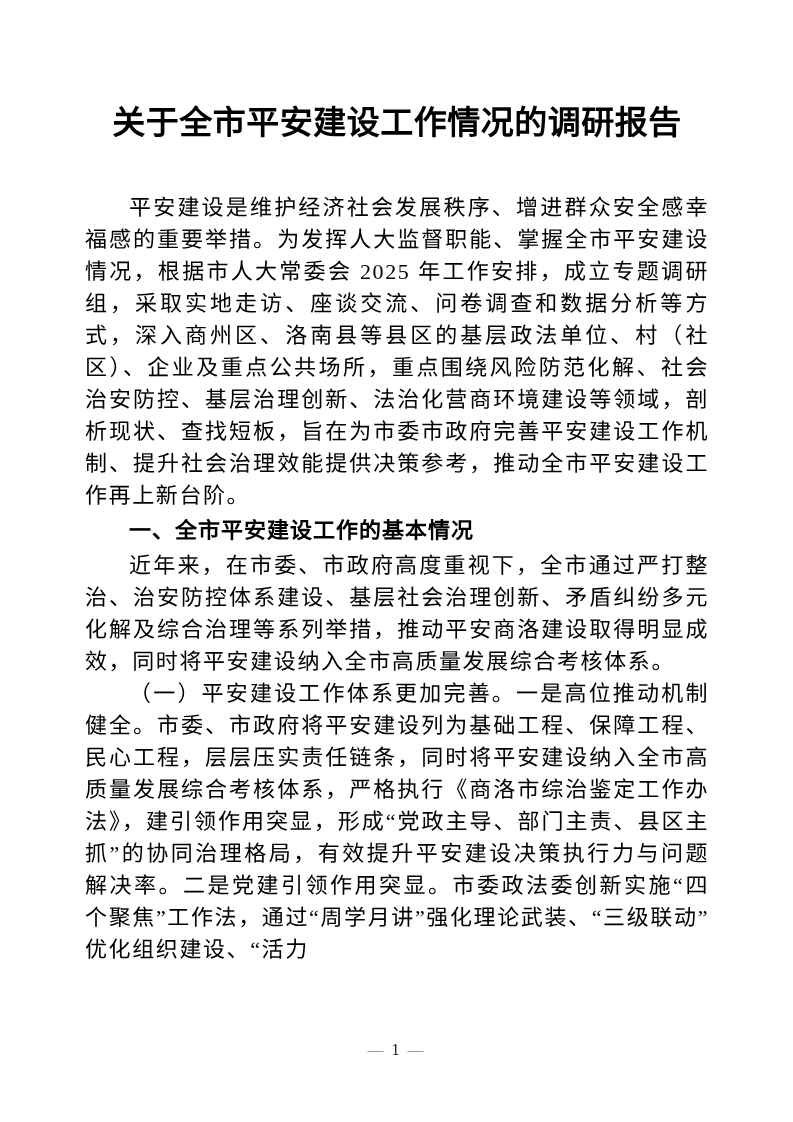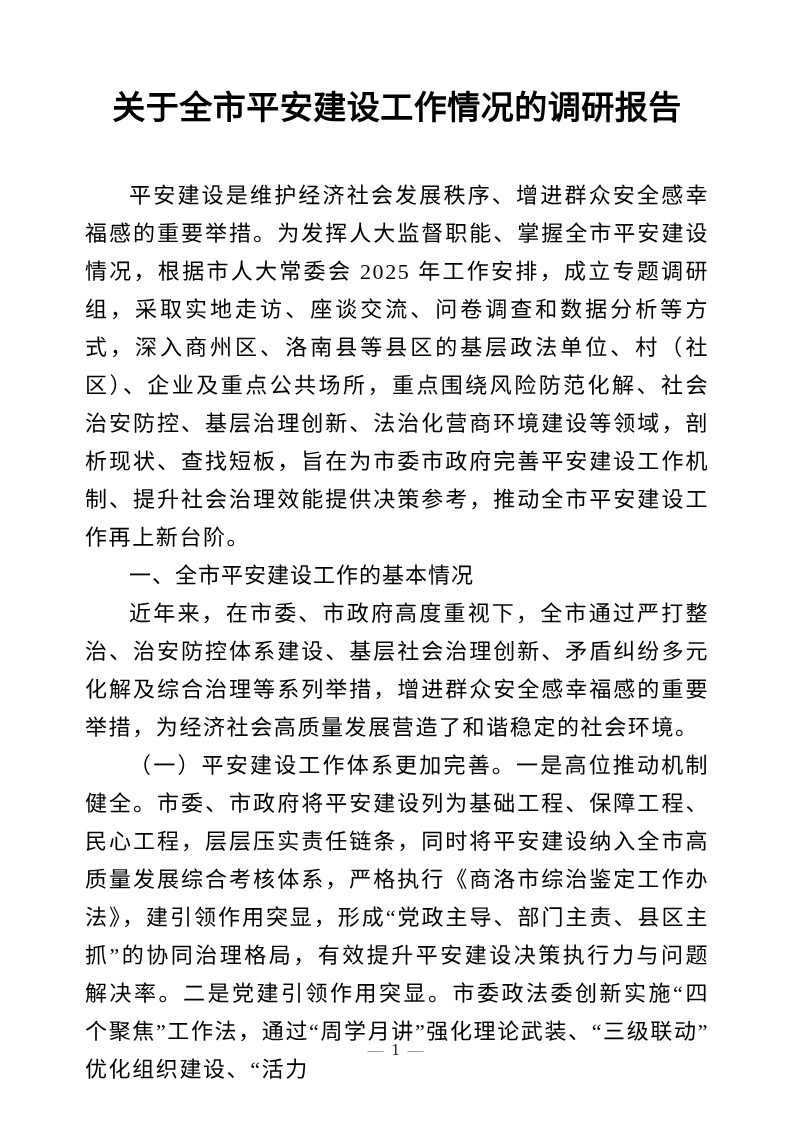--- a/index.html
+++ b/index.html
@@ -11,47 +11,47 @@
     position: relative;
     width: 793px;
     height: 1122px;
     background: #ffffff;
     color: #000000;
     overflow: hidden;
     font-family: "Liberation Serif", "DejaVu Serif", serif;
   }
   .content {
     position: absolute;
-    top: 86px;
+    top: 101px;
     left: 85px;
     width: 624px;
   }
   .doc-title {
     margin: 0 0 47px 0;
     font-size: 33px;
     line-height: 44px;
     font-weight: bold;
     text-align: center;
     letter-spacing: 0.5px;
     font-family: "Liberation Serif", "DejaVu Serif", serif;
   }
   .para {
     margin: 0;
     font-size: 22px;
-    line-height: 38px;
+    line-height: 32px;
     letter-spacing: 1.6px;
     text-align: justify;
     text-indent: 2em;
     font-family: "Liberation Serif", "DejaVu Serif", serif;
   }
   .section-heading {
     margin: 0;
     font-size: 22px;
     line-height: 38px;
-    font-weight: normal;
+    font-weight: bold;
     letter-spacing: 1px;
     text-indent: 2em;
     font-family: "Liberation Sans", "DejaVu Sans", sans-serif;
   }
   .b {
     font-weight: normal;
   }
   .footer {
     position: absolute;
     left: 0;
@@ -75,21 +75,21 @@
 <body>
 
 <div class="page">
   <div class="content">
     <h1 class="doc-title">关于全市平安建设工作情况的调研报告</h1>
 
     <p class="para">平安建设是维护经济社会发展秩序、增进群众安全感幸福感的重要举措。为发挥人大监督职能、掌握全市平安建设情况，根据市人大常委会 2025 年工作安排，成立专题调研组，采取实地走访、座谈交流、问卷调查和数据分析等方式，深入商州区、洛南县等县区的基层政法单位、村（社区）、企业及重点公共场所，重点围绕风险防范化解、社会治安防控、基层治理创新、法治化营商环境建设等领域，剖析现状、查找短板，旨在为市委市政府完善平安建设工作机制、提升社会治理效能提供决策参考，推动全市平安建设工作再上新台阶。</p>
 
     <h2 class="section-heading">一、全市平安建设工作的基本情况</h2>
 
-    <p class="para">近年来，在市委、市政府高度重视下，全市通过严打整治、治安防控体系建设、基层社会治理创新、矛盾纠纷多元化解及综合治理等系列举措，增进群众安全感幸福感的重要举措，为经济社会高质量发展营造了和谐稳定的社会环境。</p>
+    <p class="para">近年来，在市委、市政府高度重视下，全市通过严打整治、治安防控体系建设、基层社会治理创新、矛盾纠纷多元化解及综合治理等系列举措，推动平安商洛建设取得明显成效，同时将平安建设纳入全市高质量发展综合考核体系。</p>
 
     <p class="para"><span class="b">（一）平安建设工作体系更加完善。一是</span><span>高位推动机制健全。市委、市政府将平安建设列为基础工程、保障工程、民心工程，层层压实责任链条，同时将平安建设纳入全市高质量发展综合考核体系，严格执行《商洛市综治鉴定工作办法》，建引领作用突显，形成“党政主导、部门主责、县区主抓”的协同治理格局，有效提升平安建设决策执行力与问题解决率。</span><span class="b">二是党</span><span>建引领作用突显。市委政法委创新实施“四个聚焦”工作法，通过“周学月讲”强化理论武装、“三级联动”优化组织建设、“活力</span></p>
   </div>
 
   <div class="footer">
     <span class="dash">—</span><span class="num">1</span><span class="dash">—</span>
   </div>
 </div>
 
 </body></html>

